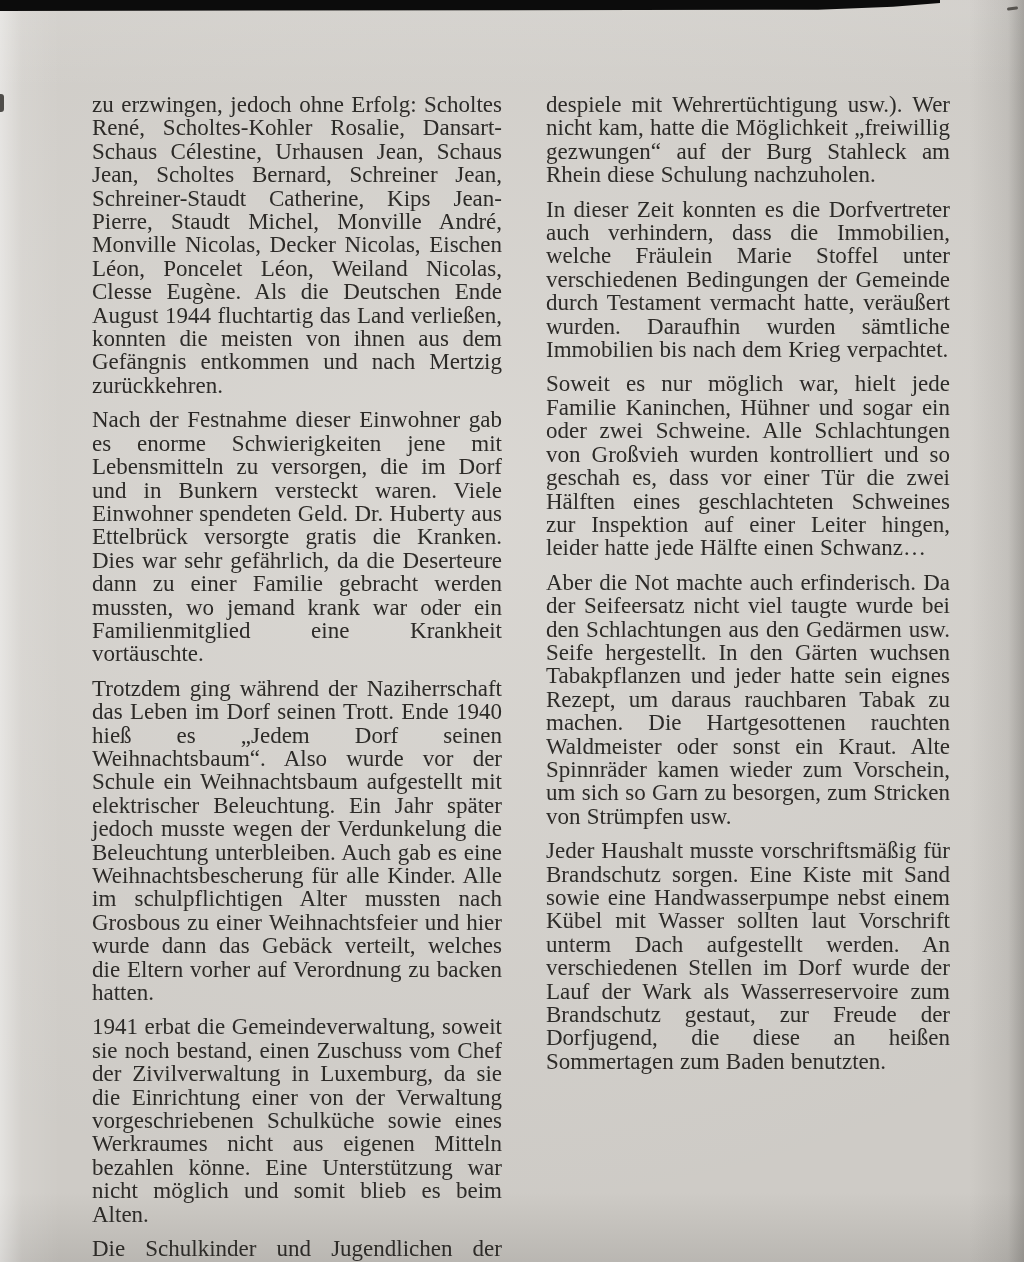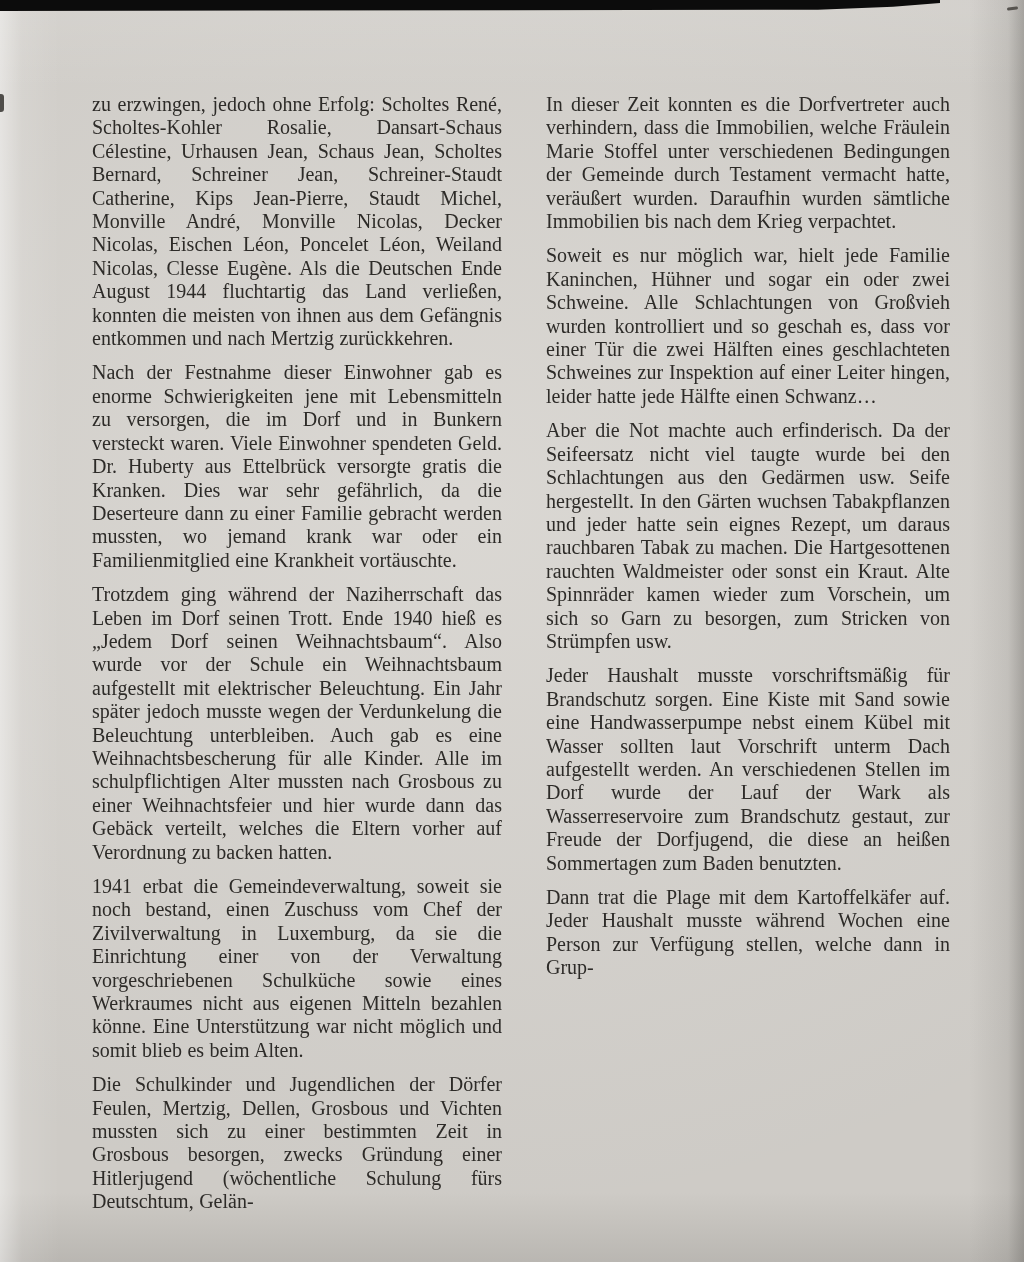--- a/index.html
+++ b/index.html
@@ -57,21 +57,21 @@
     position: absolute;
     top: 93px;
     left: 92px;
     display: flex;
     gap: 44px;
   }
   .col { color: var(--ink); }
   .col-left  { width: 410px; }
   .col-right { width: 404px; }
   .para {
-    font-size: 20px;
+    font-size: 23px;
     line-height: 23.4px;
     text-align: justify;
     hyphens: auto;
     -webkit-hyphens: auto;
     word-spacing: 0.5px;
     margin-bottom: 11px;
     text-rendering: optimizeLegibility;
   }
   .para:last-child { margin-bottom: 0; }
   
@@ -117,31 +117,31 @@
         <p class="para">Nach der Festnahme dieser Einwohner gab es enorme Schwierigkeiten jene mit Lebensmitteln zu versorgen, die im Dorf und in Bunkern versteckt waren. Viele Einwohner spendeten Geld. Dr. Huberty aus Ettelbrück versorgte gratis die Kranken. Dies war sehr gefährlich, da die Deserteure dann zu einer Familie gebracht werden mussten, wo jemand krank war oder ein Familienmitglied eine Krankheit vortäuschte.</p>
 
         <p class="para">Trotzdem ging während der Naziherrschaft das Leben im Dorf seinen Trott. Ende 1940 hieß es „Jedem Dorf seinen Weihnachtsbaum“. Also wurde vor der Schule ein Weihnachtsbaum aufgestellt mit elektrischer Beleuchtung. Ein Jahr später jedoch musste wegen der Verdunkelung die Beleuchtung unterbleiben. Auch gab es eine Weihnachtsbescherung für alle Kinder. Alle im schulpflichtigen Alter mussten nach Grosbous zu einer Weihnachtsfeier und hier wurde dann das Gebäck verteilt, welches die Eltern vorher auf Verordnung zu backen hatten.</p>
 
         <p class="para">1941 erbat die Gemeindeverwaltung, soweit sie noch bestand, einen Zuschuss vom Chef der Zivilverwaltung in Luxemburg, da sie die Einrichtung einer von der Verwaltung vorgeschriebenen Schulküche sowie eines Werkraumes nicht aus eigenen Mitteln bezahlen könne. Eine Unterstützung war nicht möglich und somit blieb es beim Alten.</p>
 
         <p class="para">Die Schulkinder und Jugendlichen der Dörfer Feulen, Mertzig, Dellen, Grosbous und Vichten mussten sich zu einer bestimmten Zeit in Grosbous besorgen, zwecks Gründung einer Hitlerjugend (wöchentliche Schulung fürs Deutschtum, Gelän-</p>
       </div>
     <div class="col col-right">
 
+        <p class="para">despiele mit Wehrertüchtigung usw.). Wer nicht kam, hatte die Möglichkeit „freiwillig gezwungen“ auf der Burg Stahleck am Rhein diese Schulung nachzuholen.</p>
 
         <p class="para">In dieser Zeit konnten es die Dorfvertreter auch verhindern, dass die Immobilien, welche Fräulein Marie Stoffel unter verschiedenen Bedingungen der Gemeinde durch Testament vermacht hatte, veräußert wurden. Daraufhin wurden sämtliche Immobilien bis nach dem Krieg verpachtet.</p>
 
 
         <p class="para">Soweit es nur möglich war, hielt jede Familie Kaninchen, Hühner und sogar ein oder zwei Schweine. Alle Schlachtungen von Großvieh wurden kontrolliert und so geschah es, dass vor einer Tür die zwei Hälften eines geschlachteten Schweines zur Inspektion auf einer Leiter hingen, leider hatte jede Hälfte einen Schwanz…</p>
 
         <p class="para">Aber die Not machte auch erfinderisch. Da der Seifeersatz nicht viel taugte wurde bei den Schlachtungen aus den Gedärmen usw. Seife hergestellt. In den Gärten wuchsen Tabakpflanzen und jeder hatte sein eignes Rezept, um daraus rauchbaren Tabak zu machen. Die Hartgesottenen rauchten Waldmeister oder sonst ein Kraut. Alte Spinnräder kamen wieder zum Vorschein, um sich so Garn zu besorgen, zum Stricken von Strümpfen usw.</p>
 
         <p class="para">Jeder Haushalt musste vorschriftsmäßig für Brandschutz sorgen. Eine Kiste mit Sand sowie eine Handwasserpumpe nebst einem Kübel mit Wasser sollten laut Vorschrift unterm Dach aufgestellt werden. An verschiedenen Stellen im Dorf wurde der Lauf der Wark als Wasserreservoire zum Brandschutz gestaut, zur Freude der Dorfjugend, die diese an heißen Sommertagen zum Baden benutzten.</p>
 
-        <p class="para">Dann trat die Plage mit dem Kartoffelkäfer auf. Jeder Haushalt musste während Wochen eine Person zur Verfügung stellen, welche dann in Grup-</p>
       </div>
   </div>
 
   <div class="footer">
     <span class="rule rule-left"></span>
     <span class="page-number">125</span>
     <span class="rule rule-right"></span>
   </div>
 
 </div>

